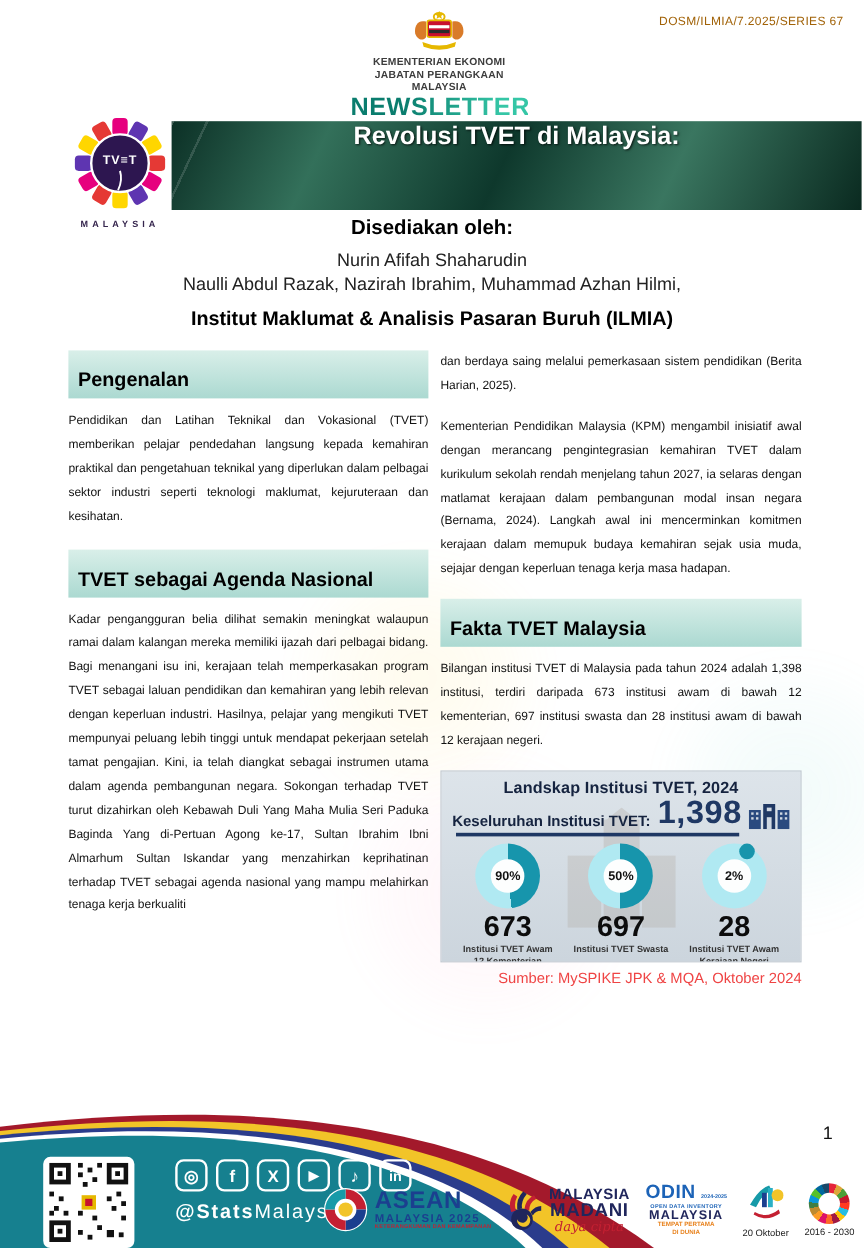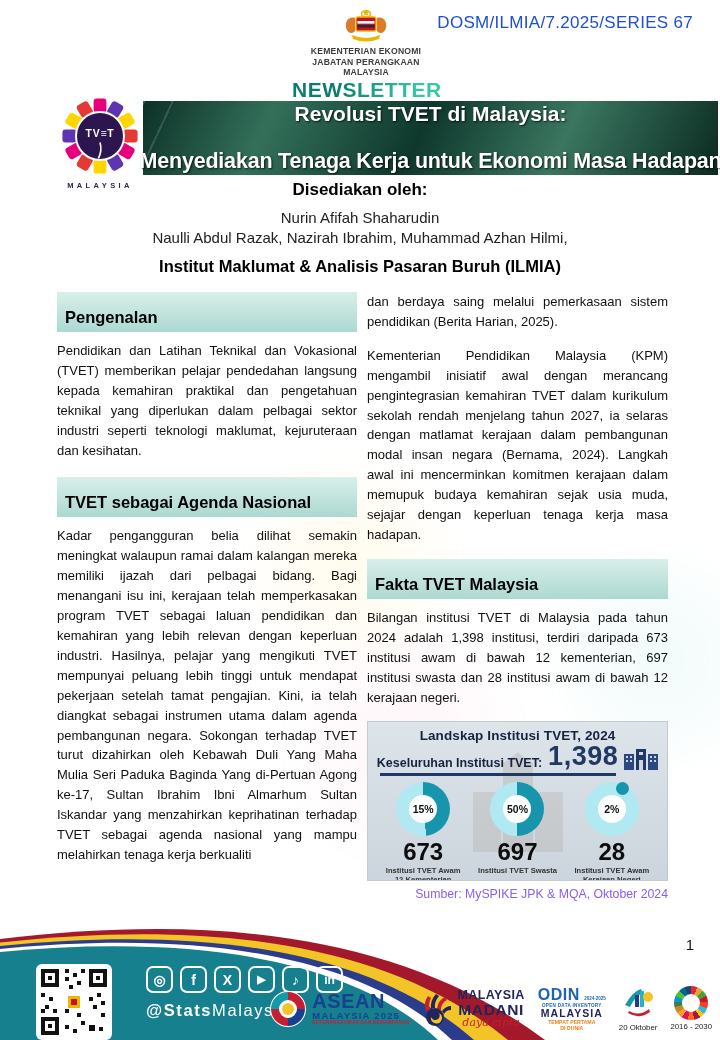--- a/index.html
+++ b/index.html
@@ -14,21 +14,21 @@
   .wm2{width:210px;height:210px;left:300px;top:640px;background:radial-gradient(circle,#ff9ec2,#fff0);}
   .wm3{width:200px;height:200px;left:560px;top:560px;background:radial-gradient(circle,#7fd8d0,#fff0);}
 
   
   .hdr-logo-block{position:absolute;left:292px;top:8px;width:148px;text-align:center;}
   .arms{display:block;margin:0 auto 2px;}
   .ministry{font-size:8.6px;font-weight:bold;color:#3c3c3c;letter-spacing:.2px;line-height:1.25;}
   .dept{font-size:8.6px;font-weight:bold;color:#3c3c3c;letter-spacing:.2px;line-height:1.25;}
   .newsletter{font-size:21px;font-weight:bold;letter-spacing:.5px;line-height:1.05;margin-top:1px;
     background:linear-gradient(90deg,#0a7d6e 30%,#35c6a6 85%);-webkit-background-clip:text;background-clip:text;color:transparent;}
-  .doc-ref{position:absolute;right:27px;top:13px;font-size:17px;color:#1d4ed8;letter-spacing:.3px;}
+  .doc-ref{position:absolute;right:17px;top:13px;font-size:10px;color:#a16207;letter-spacing:.3px;}
 
   
   .tvet-logo{position:absolute;left:56px;top:96px;width:88px;text-align:center;}
   .tvet-sub{font-size:7.5px;font-weight:bold;color:#35254d;letter-spacing:3.4px;margin-top:1px;}
   .banner{
     position:absolute;left:143px;top:101px;width:575px;height:74px;
     background:
       linear-gradient(115deg, rgba(255,255,255,.22) 0 2px, rgba(255,255,255,0) 2px 26px, rgba(255,255,255,.14) 26px 28px, rgba(255,255,255,0) 28px 90px),
       linear-gradient(115deg,#0c3026 0%,#33705a 22%,#0e382c 48%,#3a7660 72%,#0a2a20 100%);
     display:flex;flex-direction:column;align-items:center;justify-content:space-between;
@@ -41,21 +41,21 @@
   .authors{position:absolute;left:0;top:208px;width:720px;text-align:center;font-size:15px;color:#222;line-height:1.3;}
   .institute{position:absolute;left:0;top:257px;width:720px;text-align:center;font-weight:bold;font-size:16.5px;color:#000;}
 
   
   .cols{position:absolute;left:57px;top:292px;width:611px;display:flex;gap:10px;}
   .col{width:303px;}
   .sec-bar{
     background:linear-gradient(to bottom,#d9efe9 0%,#abd9d1 100%);
     font-weight:bold;font-size:16.5px;color:#000;padding:16px 8px 5px;margin:0 0 9px 0;
   }
-  .col p{font-size:13px;line-height:19.9px;text-align:justify;margin:0 0 14px 0;color:#111;}
+  .col p{font-size:10px;line-height:19.9px;text-align:justify;margin:0 0 14px 0;color:#111;}
   .mt16{margin-top:17px;}
 
   
   .igcard{
     position:relative;width:301px;height:160px;margin-top:2px;
     background:linear-gradient(180deg,#dde4ea 0%,#ccd5dd 100%);
     border:1px solid #c2cad2;overflow:hidden;
   }
   .igcard .bldg-shadow{position:absolute;left:95px;top:30px;opacity:.14;}
   .ig-title{text-align:center;font-size:13.5px;font-weight:bold;color:#15233f;margin-top:6px;letter-spacing:.1px;position:relative;}
@@ -65,21 +65,21 @@
   .ig-rule{height:3px;background:#1f3864;width:236px;margin:3px 0 6px 12px;position:relative;}
   .donut-row{display:flex;justify-content:space-around;padding:0 8px;position:relative;}
   .donut-cell{width:92px;text-align:center;}
   .donut{width:54px;height:54px;border-radius:50%;position:relative;margin:0 auto;}
   .donut::after{content:"";position:absolute;inset:13px;background:#fdfefe;border-radius:50%;}
   .donut .pct{position:absolute;inset:0;display:flex;align-items:center;justify-content:center;
     font-size:10.5px;font-weight:bold;color:#111;z-index:2;}
   .donut-dot{position:absolute;width:13px;height:13px;border-radius:50%;z-index:1;top:0px;right:10px;}
   .big-num{font-size:24px;font-weight:bold;color:#0c0c0c;line-height:1.05;margin-top:3px;}
   .donut-label{font-size:7.6px;font-weight:bold;color:#333;line-height:1.3;margin-top:1px;}
-  .sumber{font-size:12.3px;color:#8b5cf6;text-align:right;margin-top:6px;}
+  .sumber{font-size:12.3px;color:#ef4444;text-align:right;margin-top:6px;}
 
   .page-num{position:absolute;right:26px;top:936px;font-size:15px;color:#111;}
 
   
   .footer{position:absolute;left:0;bottom:0;width:720px;height:120px;}
   .footer svg.curves{position:absolute;left:0;top:0;}
   .qr{position:absolute;left:36px;top:44px;width:76px;height:76px;background:#fff;border-radius:6px;padding:5px;}
   .social{position:absolute;left:146px;top:46px;}
   .social-row{display:flex;gap:7px;}
   .sbox{width:27px;height:27px;border:2.2px solid #fff;border-radius:7px;color:#fff;
@@ -177,21 +177,20 @@
       </g>
       <circle r="30" fill="#2d1650" stroke="#ffffff" stroke-width="2.5"></circle>
       <text x="0" y="1" text-anchor="middle" fill="#ffffff" font-size="13" font-weight="bold" font-family="Liberation Sans, sans-serif" letter-spacing="1">TV≡T</text>
       <path d="M0 8 q3 10 -2 20" stroke="#fff" stroke-width="2" fill="none"></path>
     </svg>
     <div class="tvet-sub">MALAYSIA</div>
   </div>
 
   <div class="banner">
     <div class="banner-line1">Revolusi TVET di Malaysia:</div>
-    <div class="banner-line2">Menyediakan Tenaga Kerja untuk Ekonomi Masa Hadapan</div>
   </div>
 
   <div class="byline-label">Disediakan oleh:</div>
   <div class="authors">
     <div>Nurin Afifah Shaharudin</div>
     <div>Naulli Abdul Razak, Nazirah Ibrahim, Muhammad Azhan Hilmi,</div>
   </div>
   <div class="institute">Institut Maklumat &amp; Analisis Pasaran Buruh (ILMIA)</div>
 
   <div class="cols">
@@ -232,21 +231,21 @@
             <rect x="26" y="8" width="2" height="2" fill="#cfd8e2"></rect>
               <rect x="30" y="8" width="2" height="2" fill="#cfd8e2"></rect>
             <rect x="26" y="12" width="2" height="2" fill="#cfd8e2"></rect>
               <rect x="30" y="12" width="2" height="2" fill="#cfd8e2"></rect>
           </svg>
         </div>
         <div class="ig-rule"></div>
         <div class="donut-row">
           <div class="donut-cell">
             <div class="donut" style="background: conic-gradient(rgb(23, 149, 172) 0deg, rgb(23, 149, 172) 48%, rgb(176, 233, 242) 48%, rgb(176, 233, 242) 100%);">
-              <span class="pct">15%</span>
+              <span class="pct">90%</span>
             </div>
             <div class="big-num">673</div>
             <div class="donut-label">
               <div>Institusi TVET Awam</div>
               <div>12 Kementerian</div>
             </div>
           </div>
           <div class="donut-cell">
             <div class="donut" style="background: conic-gradient(rgb(23, 149, 172) 0deg, rgb(23, 149, 172) 50%, rgb(176, 233, 242) 50%, rgb(176, 233, 242) 100%);">
               <span class="pct">50%</span>

